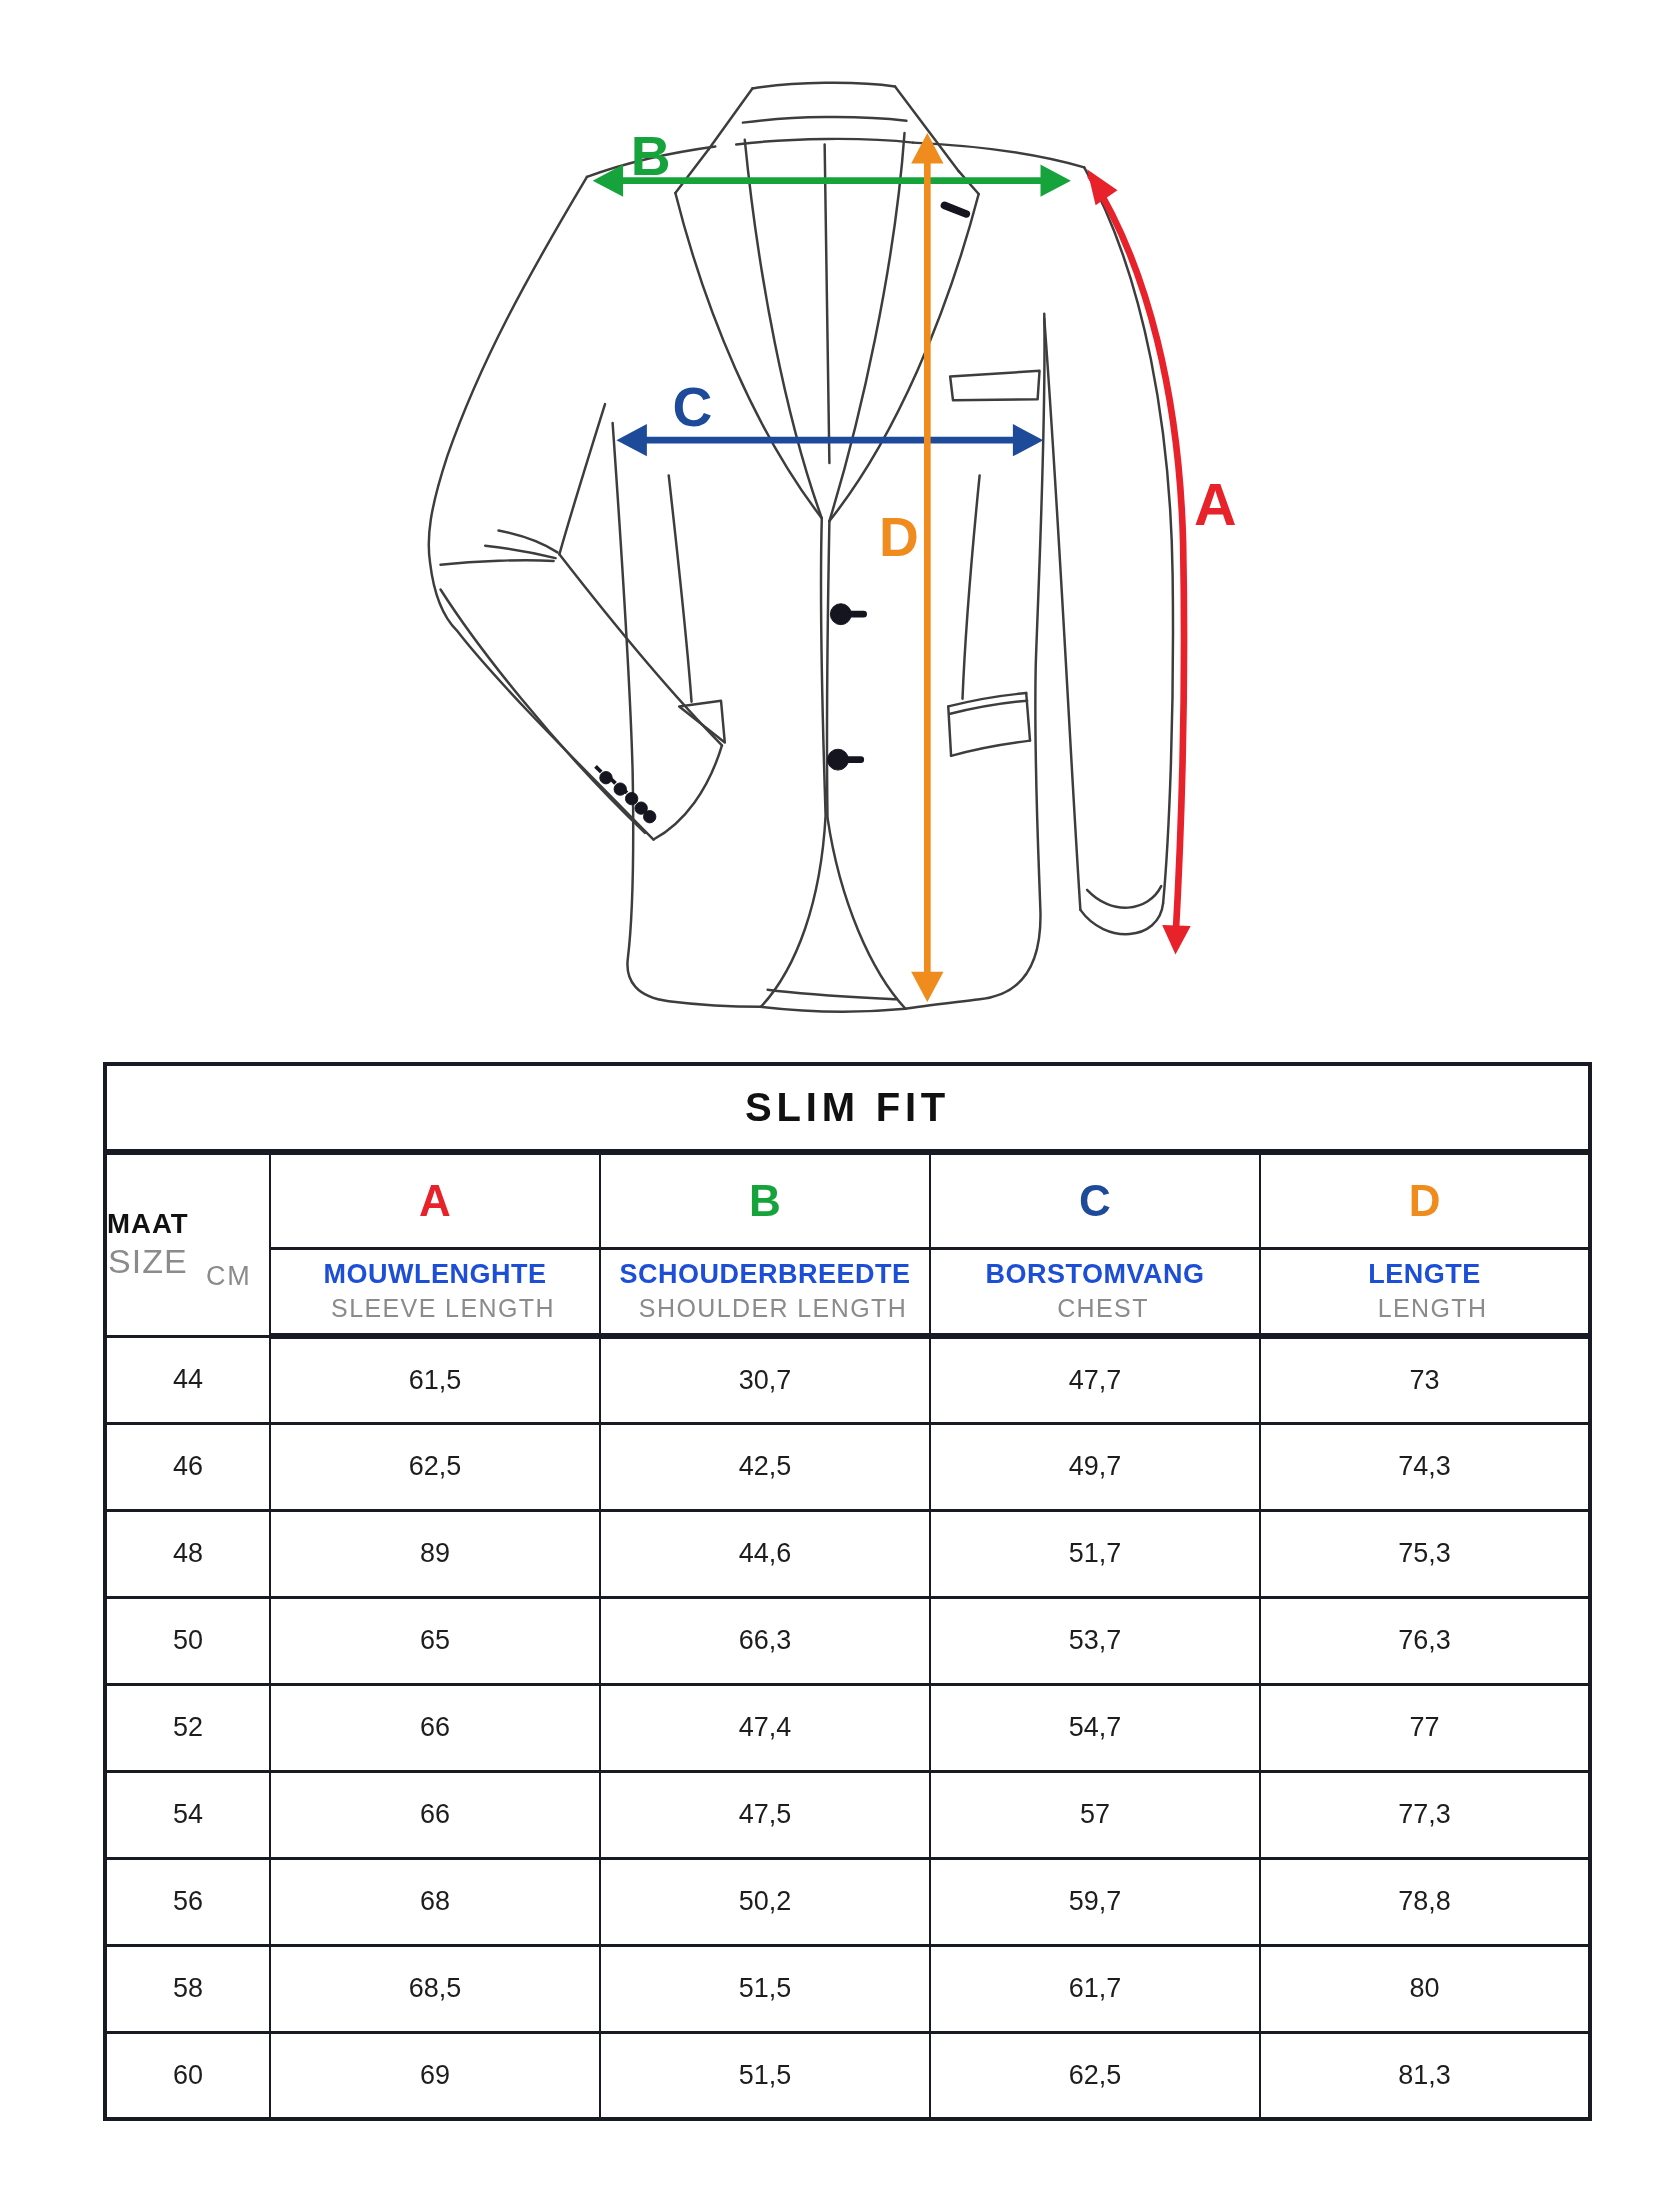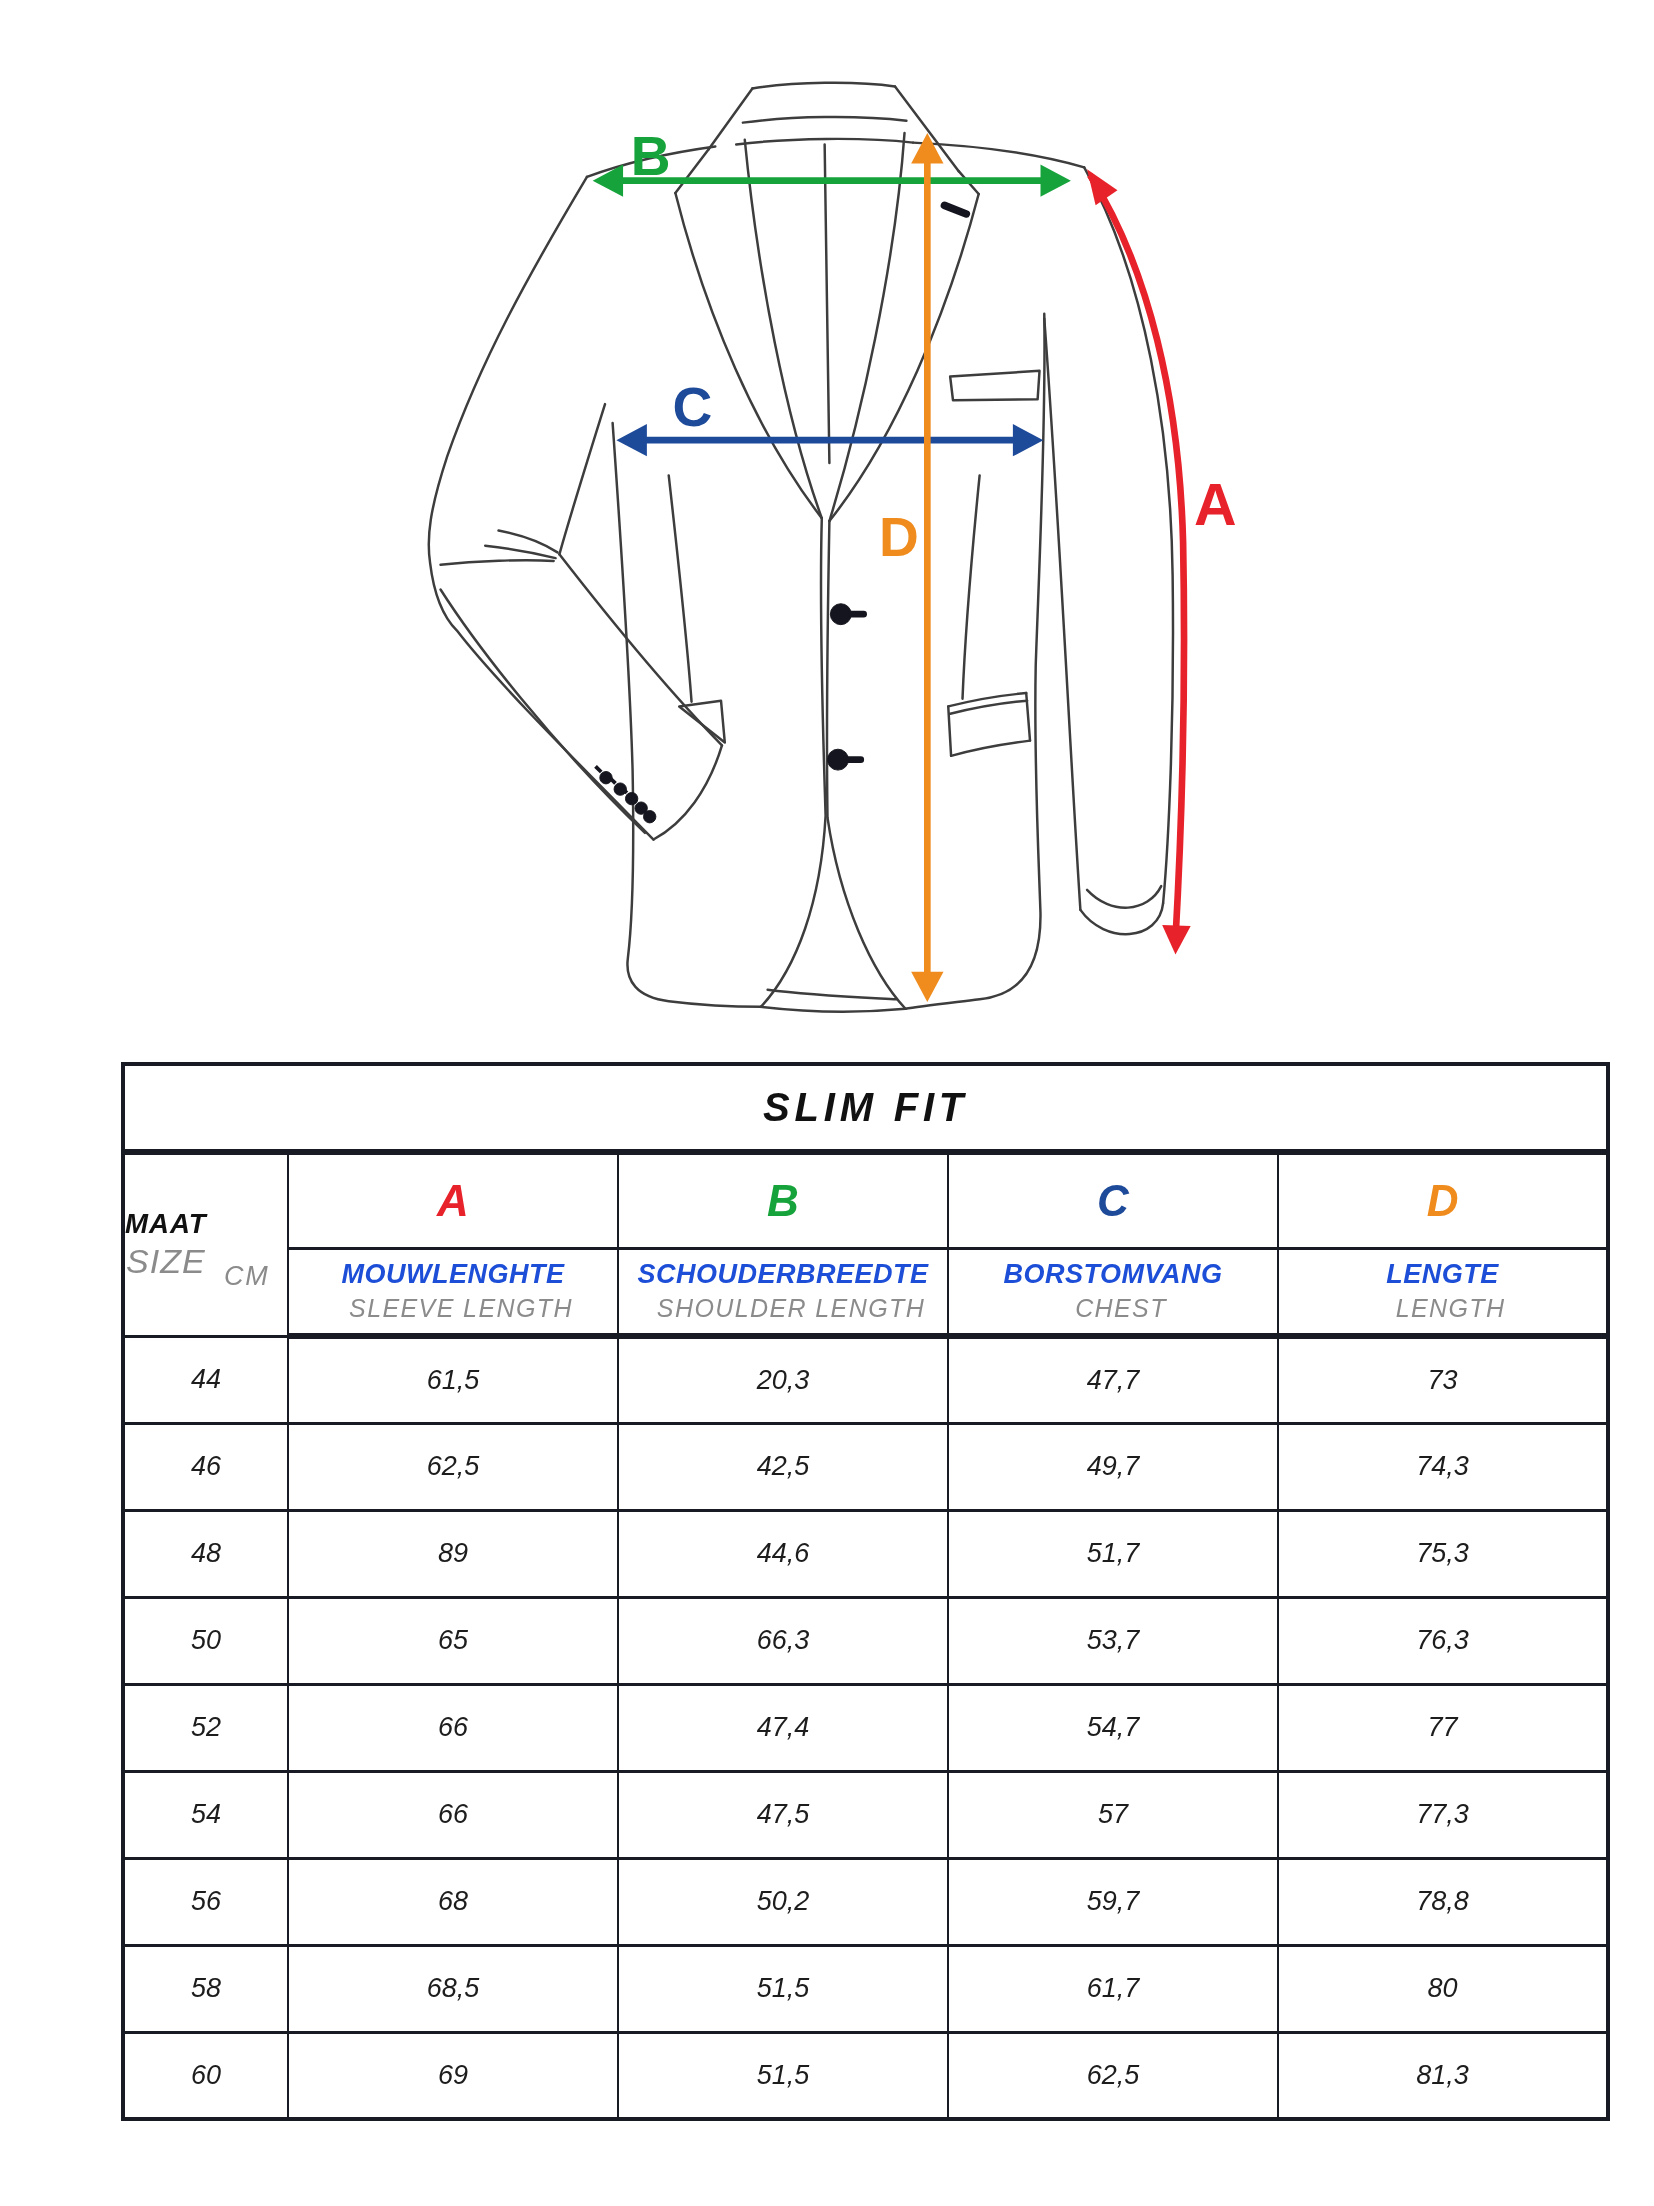--- a/index.html
+++ b/index.html
@@ -1,22 +1,22 @@
 <!DOCTYPE html>
 <html style="font-size:15px"><head>
 <meta charset="utf-8">
 <style>
   html,body{margin:0;padding:0;background:#ffffff;}
   body{width:1655px;height:2207px;font-family:"Liberation Sans",sans-serif;}
   .page{position:relative;width:1655px;height:2207px;background:#fff;overflow:hidden;}
   .diagram-svg{position:absolute;left:0;top:0;}
   .diagram-svg text{font-family:"Liberation Sans",sans-serif;font-weight:600;}
 
-  table.size-table{position:absolute;left:121px;top:1062px;width:1486px;
-    border-collapse:collapse;table-layout:fixed;background:#fff;color:#1c1c1c;font-style:italic;}
+  table.size-table{position:absolute;left:103px;top:1062px;width:1486px;
+    border-collapse:collapse;table-layout:fixed;background:#fff;color:#1c1c1c;}
   table.size-table td{border:2.9px solid #181b24;border-top-width:3.8px;border-bottom-width:3.8px;
     text-align:center;vertical-align:middle;padding:0;overflow:hidden;white-space:nowrap;}
   table.size-table{border:4.8px solid #181b24;}
   tr.r-title{height:88px;}
   tr.r-letters{height:96px;}
   tr.r-names{height:88px;}
   tr.r-data{height:87px;}
   tr.r-title td{border-bottom-width:6.7px;}
   tr.r-names td{border-bottom-width:6.7px;}
   td.size-head{border-bottom-width:6.7px;}
@@ -182,21 +182,21 @@
         </td>
         <td>
           <span class="nl">LENGTE</span>
           <span class="en">LENGTH</span>
         </td>
       </tr>
 
       <tr class="r-data">
         <td class="num">44</td>
         <td class="num">61,5</td>
-        <td class="num">20,3</td>
+        <td class="num">30,7</td>
         <td class="num">47,7</td>
         <td class="num">73</td>
       </tr>
       <tr class="r-data">
         <td class="num">46</td>
         <td class="num">62,5</td>
         <td class="num">42,5</td>
         <td class="num">49,7</td>
         <td class="num">74,3</td>
       </tr>

